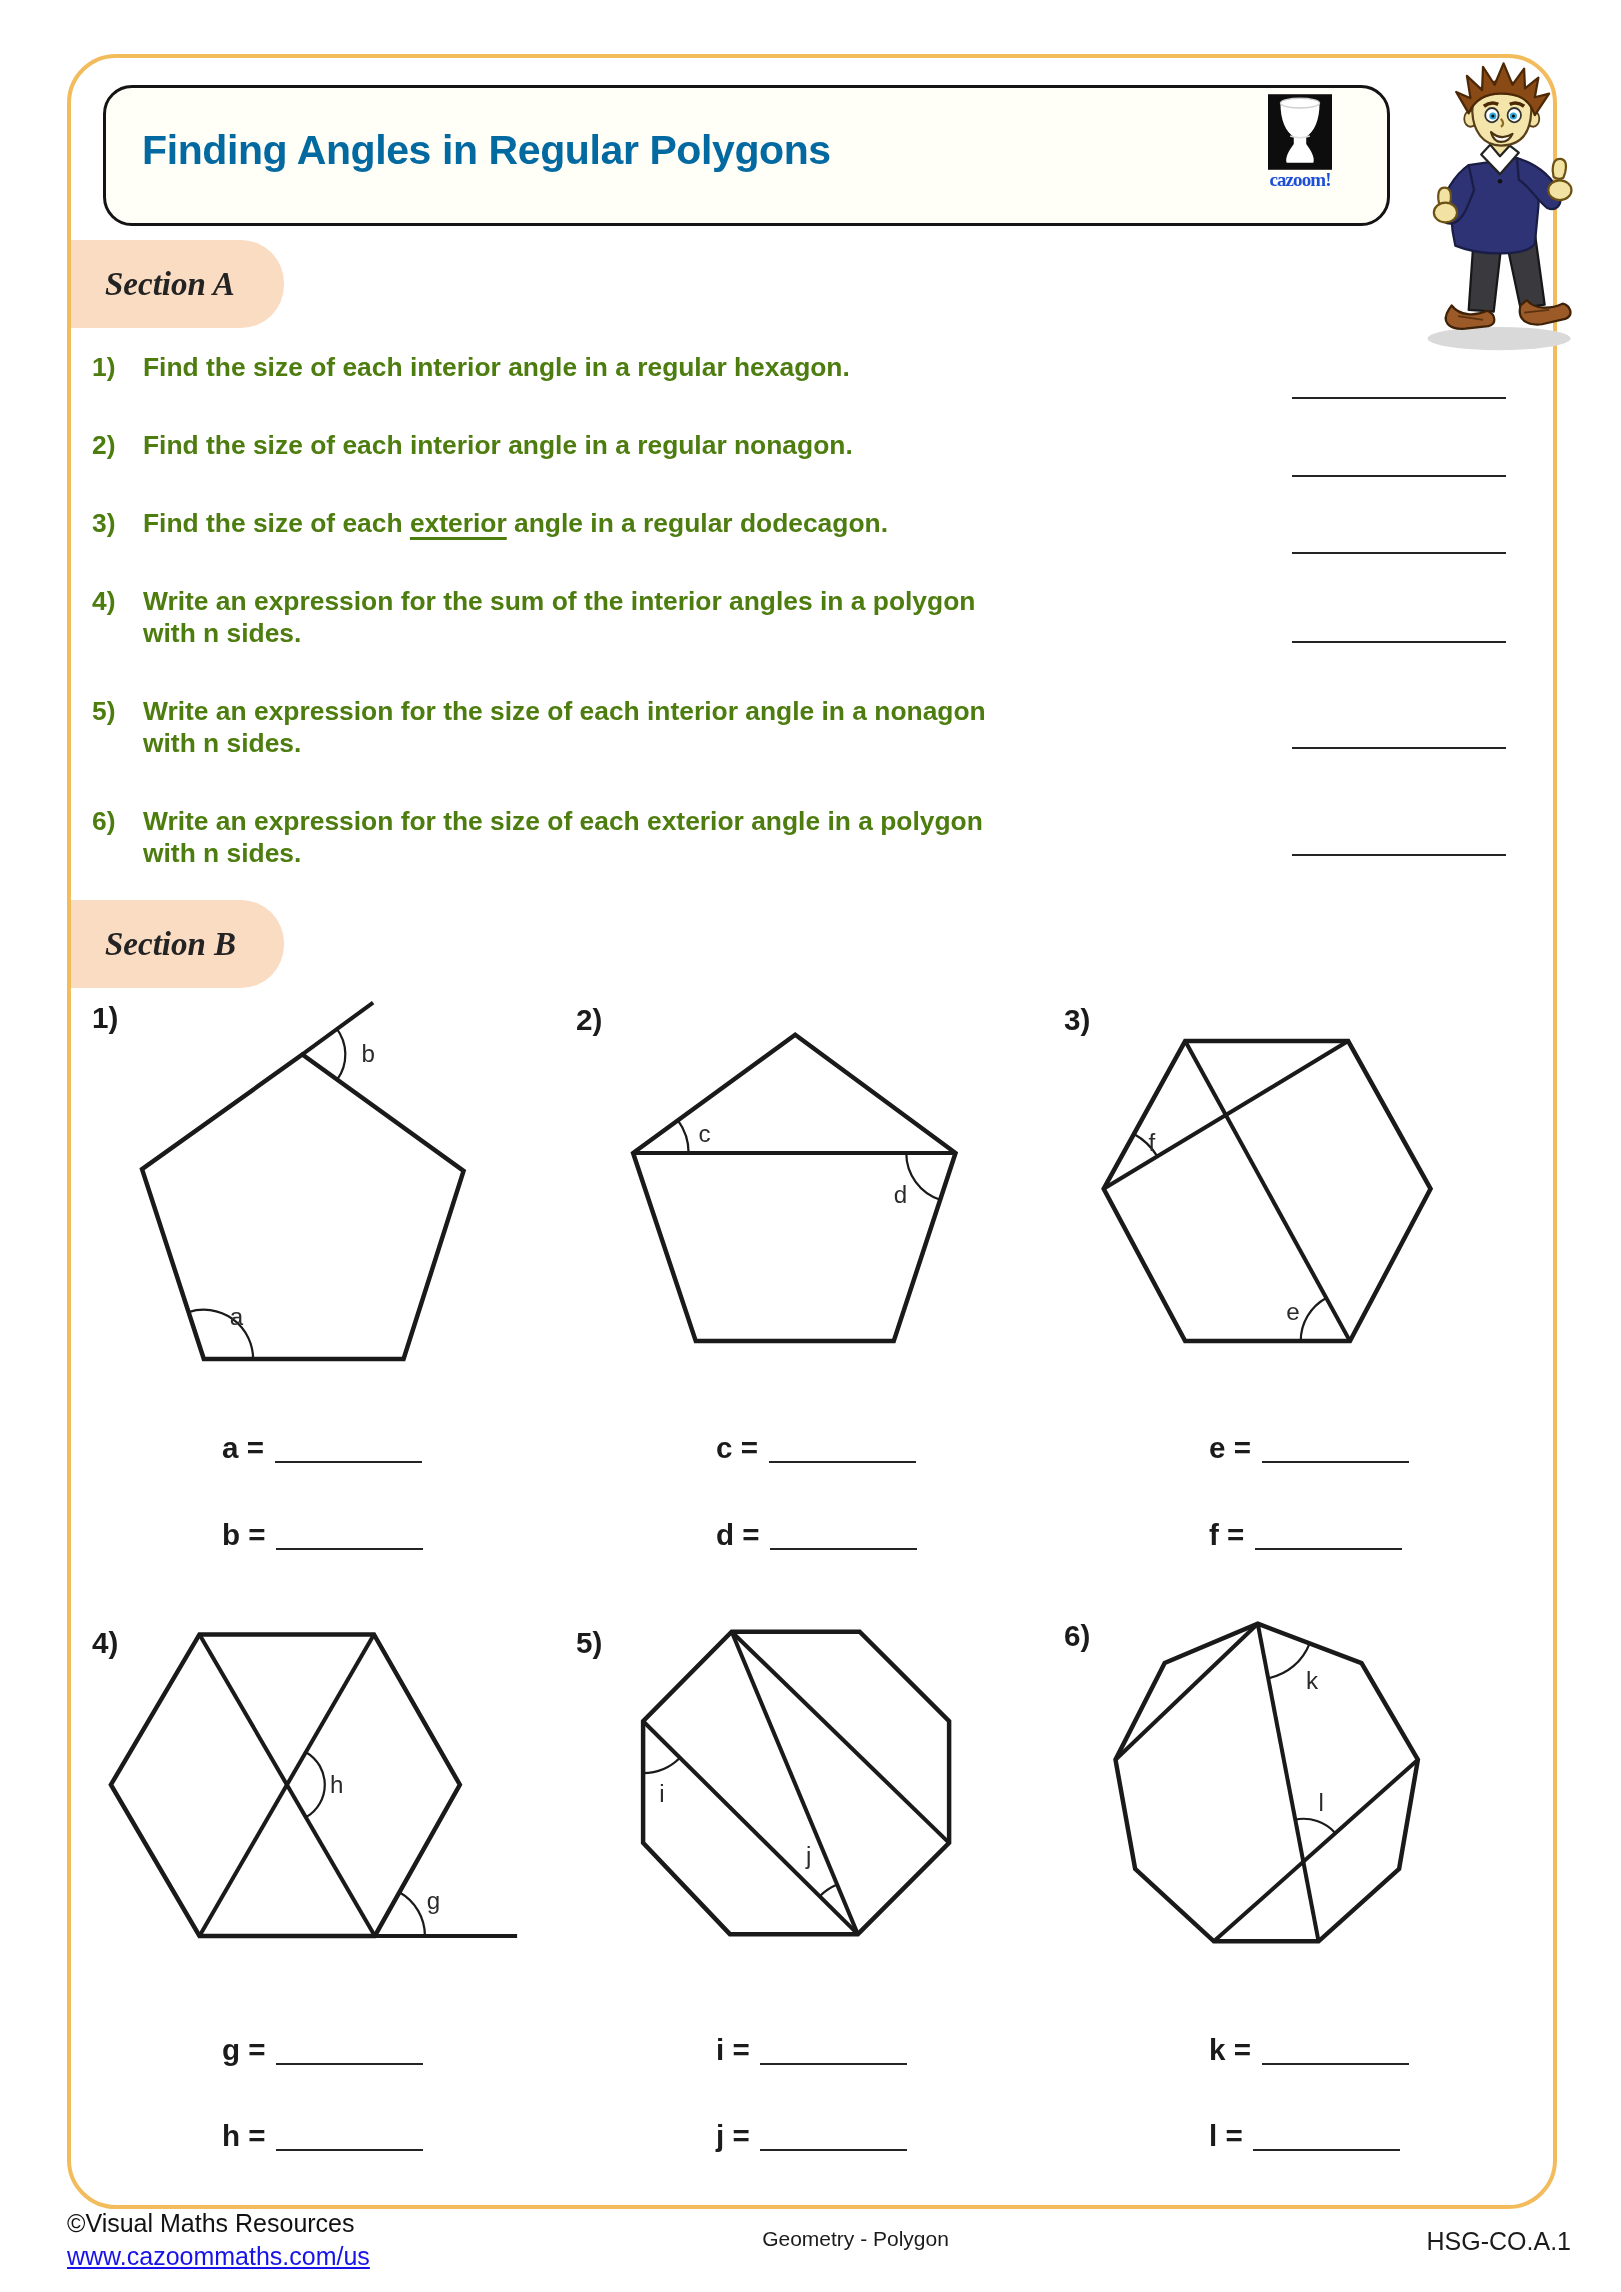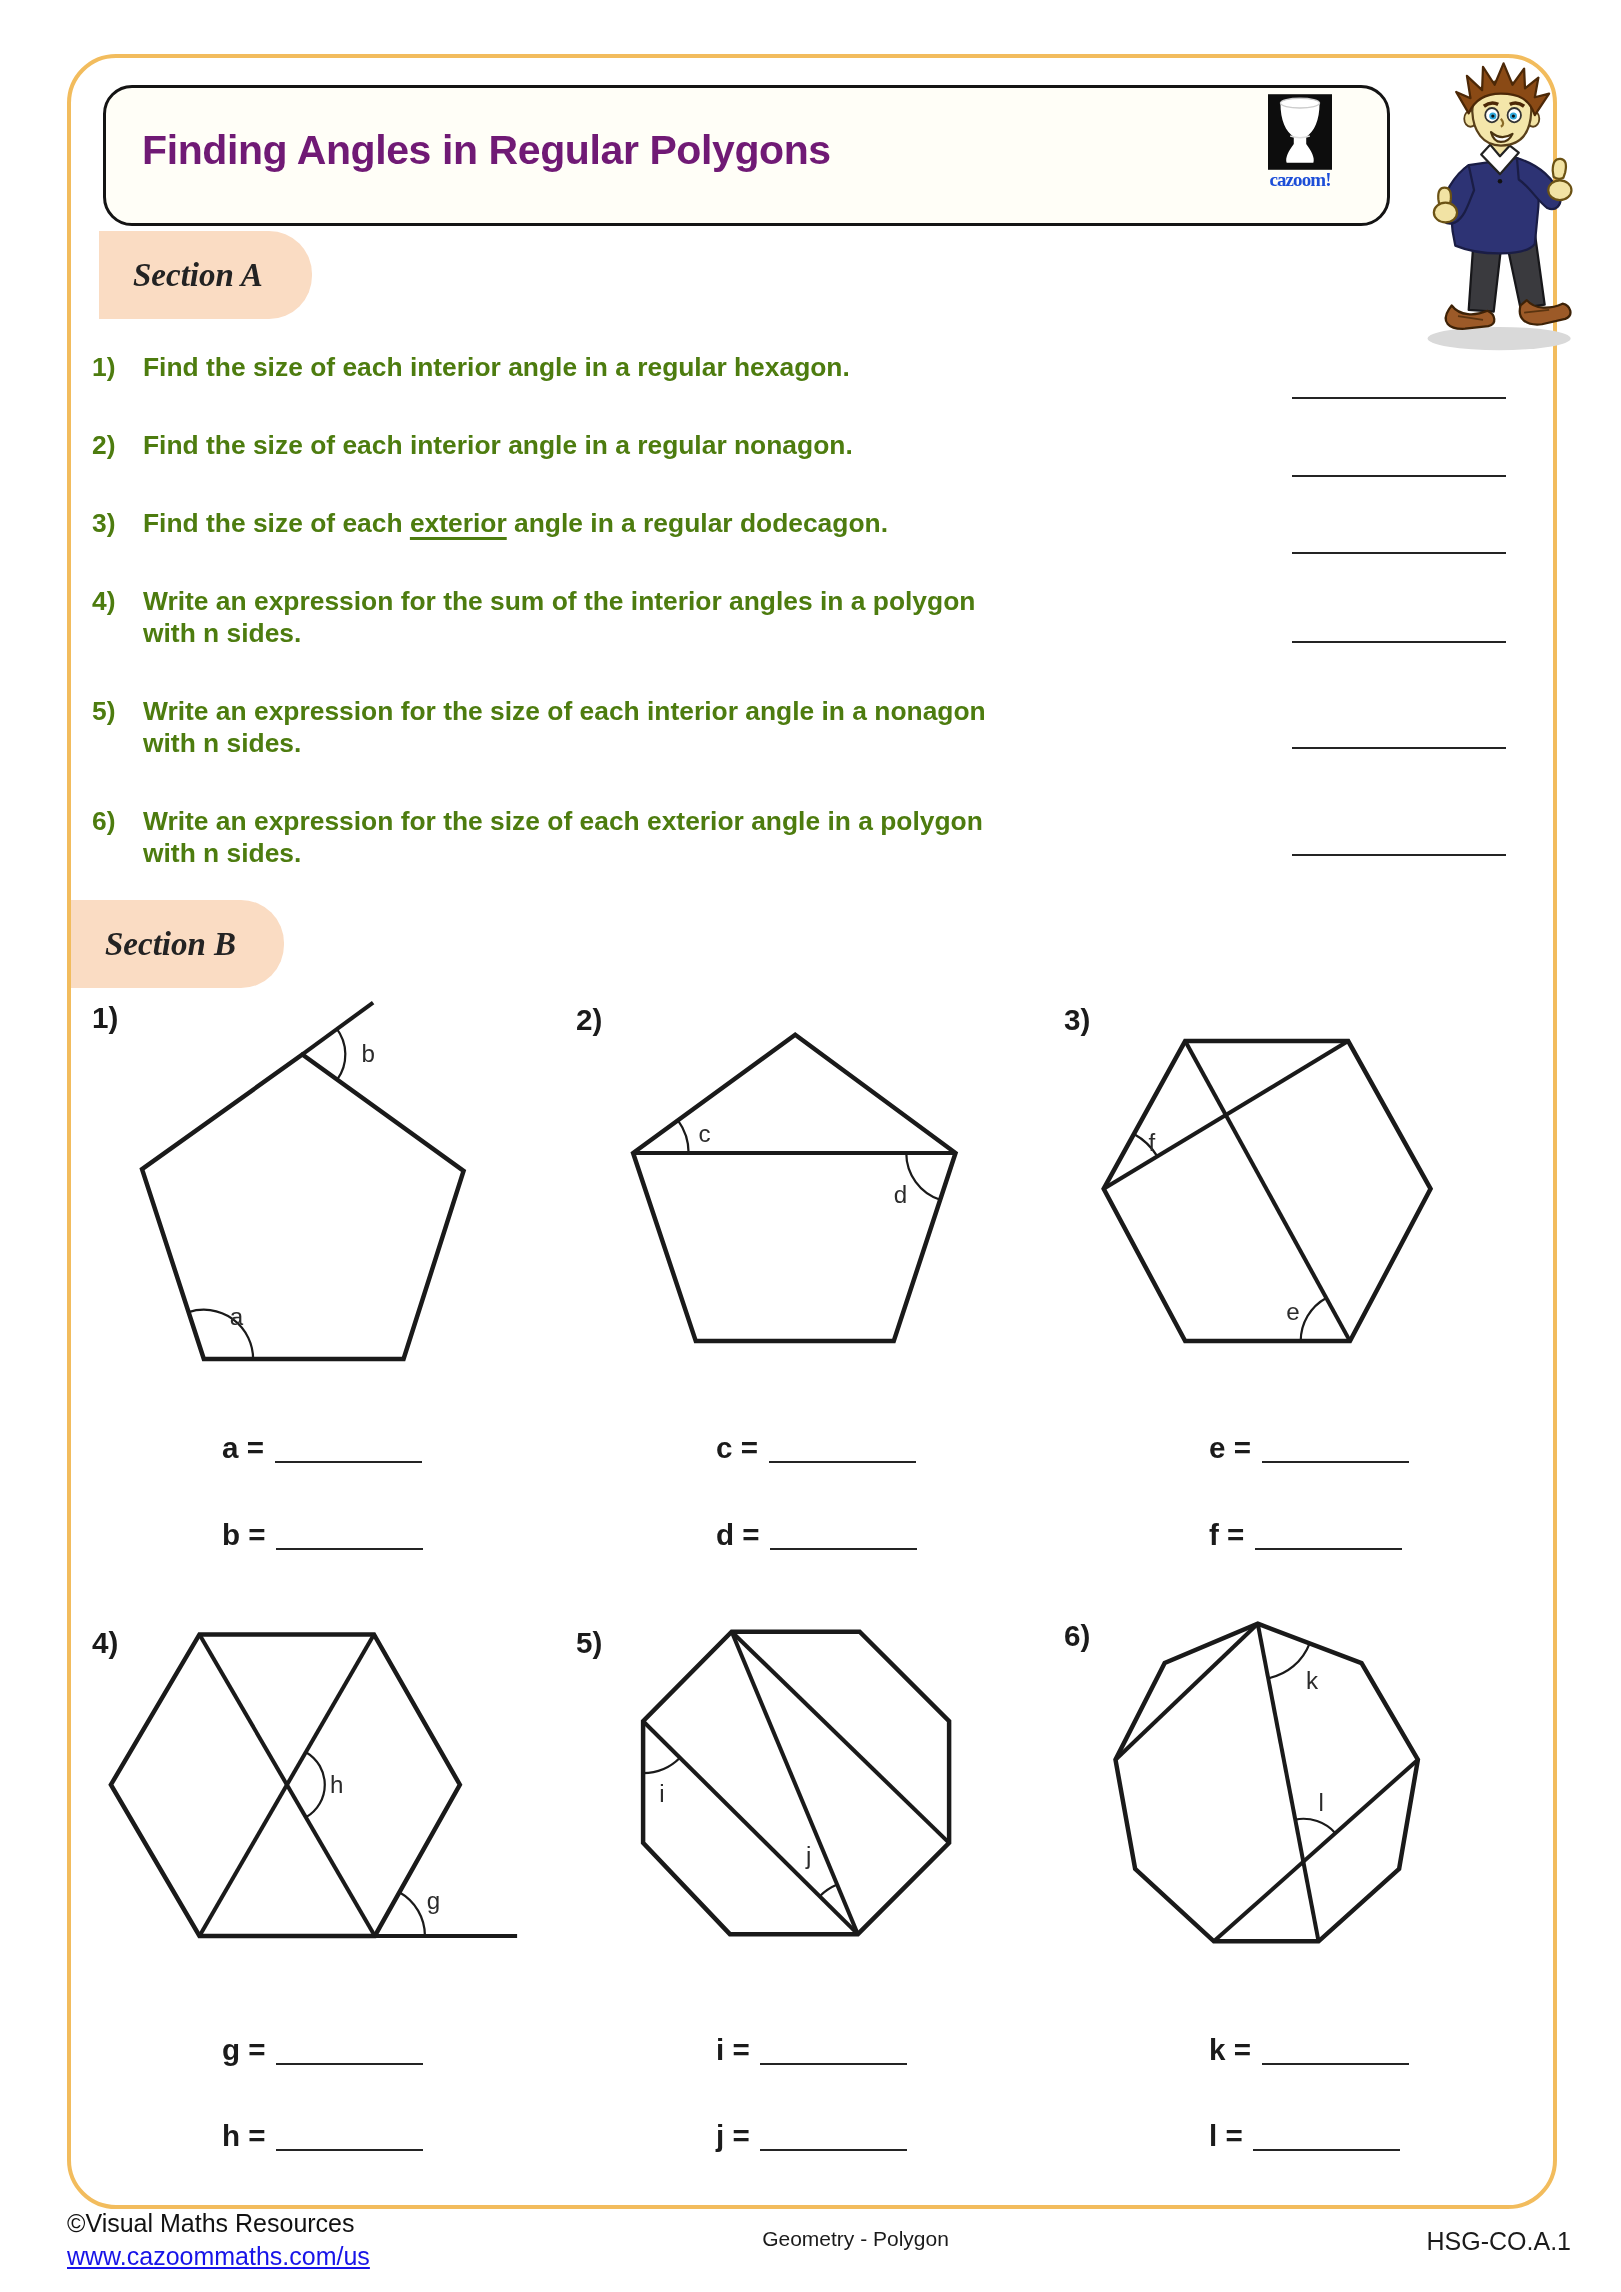--- a/index.html
+++ b/index.html
@@ -2,21 +2,21 @@
 <html style="font-size:14.3px"><head>
 <meta charset="utf-8">
 <style>
   html,body{margin:0;padding:0;background:#fff;}
   .page{position:relative;width:1622px;height:2293px;background:#ffffff;overflow:hidden;
         font-family:"Liberation Sans",sans-serif;color:#1b1b1b;}
   .frame{position:absolute;left:67px;top:54px;width:1482px;height:2147px;
          border:4px solid #F2BC5D;border-radius:49px;}
   .title-box{position:absolute;left:103px;top:85px;width:1287px;height:141px;
              background:#FFFEF7;border:3.1px solid #141414;border-radius:29px;box-sizing:border-box;}
-  .title{position:absolute;left:36px;top:39px;font-size:41px;font-weight:700;letter-spacing:-0.4px;color:#701a75;}
+  .title{position:absolute;left:36px;top:39px;font-size:41px;font-weight:700;letter-spacing:-0.4px;color:#0369a1;}
   .logo{position:absolute;left:1111px;top:6.3px;width:166px;text-align:center;}
   .logo svg{display:block;margin:0 auto;}
   .logo-text{font-family:"Liberation Serif",serif;font-weight:700;font-size:19px;letter-spacing:-0.9px;color:#1d4ed8;margin-top:-1.8px;}
   .pill{position:absolute;left:71px;width:213px;height:88px;background:#FADCC3;
         border-radius:0 43px 43px 0;}
   .pill .pill-label{position:absolute;left:34px;top:0;line-height:88px;
         font-family:"Liberation Serif",serif;font-style:italic;font-weight:700;font-size:33px;color:#232323;}
   .questions{position:absolute;left:92px;top:351px;width:1191px;}
   .q-row{margin-bottom:46px;font-size:26.4px;font-weight:700;line-height:32px;color:#4d7c0f;}
   .q-num{display:inline-block;width:51px;vertical-align:top;}
@@ -89,21 +89,21 @@
       <ellipse cx="129" cy="66" rx="7.5" ry="8" fill="#ffffff" stroke="#333333" stroke-width="2"></ellipse>
       <circle cx="105" cy="67" r="4" fill="#2FA8DC"></circle>
       <circle cx="128" cy="67" r="4" fill="#2FA8DC"></circle>
       <circle cx="105" cy="67" r="1.8" fill="#111111"></circle>
       <circle cx="128" cy="67" r="1.8" fill="#111111"></circle>
       <path d="M114,70 q5,6 0,9" fill="none" stroke="#8a6b28" stroke-width="2.5"></path>
       <path d="M103,85 q11,10 24,2 q-4,9 -13,9 q-8,0 -11,-11 z" fill="#ffffff" stroke="#4a3310" stroke-width="2.5"></path>
     </g>
   </svg>
 
-  <div class="pill" style="top:231px;margin-left:28px;">
+  <div class="pill" style="top:240px;">
     <span class="pill-label">Section A</span>
   </div>
 
   <div class="questions">
     <div class="q-row">
       <span class="q-num">1)</span><div class="q-text"><span>Find the size of each interior angle in a regular hexagon.</span><span class="q-u"></span><span></span><div></div></div>
     </div>
     <div class="q-row">
       <span class="q-num">2)</span><div class="q-text"><span>Find the size of each interior angle in a regular nonagon.</span><span class="q-u"></span><span></span><div></div></div>
     </div>

